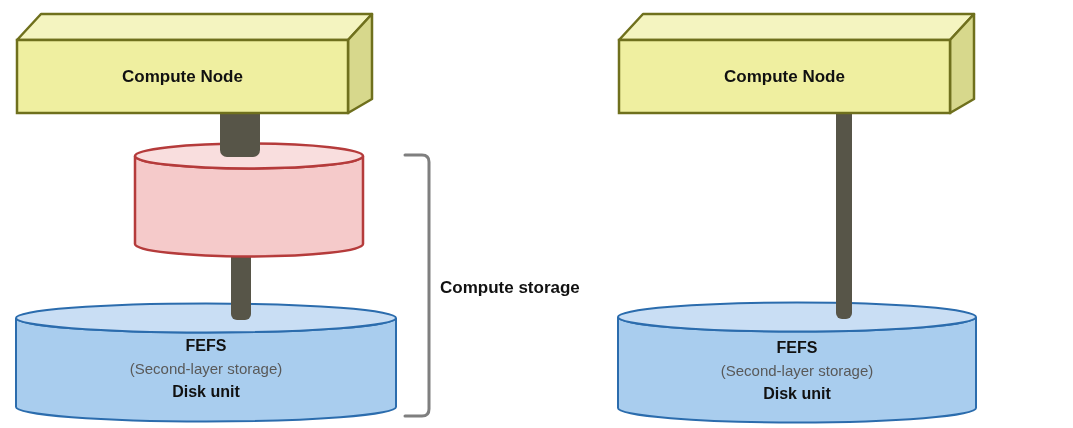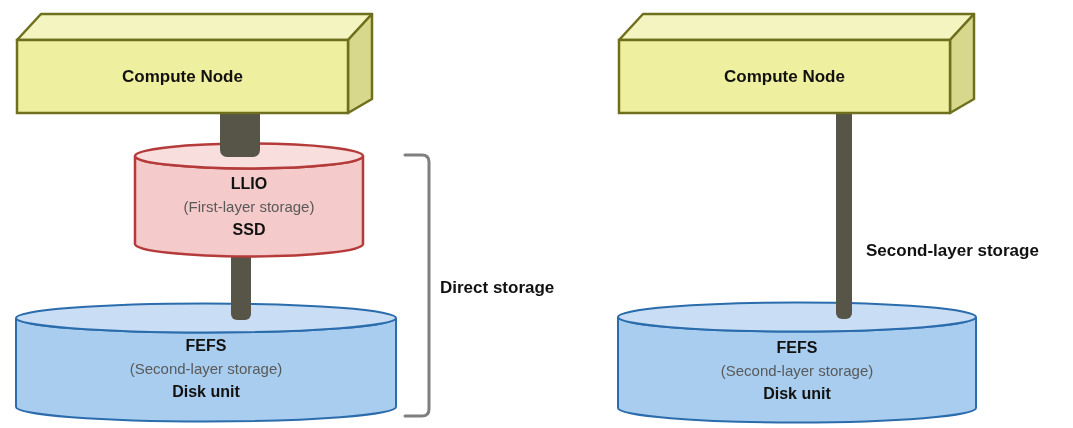--- a/index.html
+++ b/index.html
@@ -70,38 +70,32 @@
       <g>
         <polygon class="box-top" points="619,40 643,14 974,14 950,40"></polygon>
         <polygon class="box-side" points="950,40 974,14 974,99 950,113"></polygon>
         <rect class="box-front" x="619" y="40" width="331" height="73"></rect>
       </g>
     </g>
   </svg>
 
   <div class="overlay node-label" style="left:17px;top:40px;width:331px;height:73px;">Compute Node</div>
 
-  <div class="overlay cyl-text" style="left:135px;top:172px;width:228px;">
-    <div class="title">LLIO</div>
-    <div class="layer">(First-layer storage)</div>
-    <div class="device">SSD</div>
-  </div>
 
   <div class="overlay cyl-text" style="left:16px;top:334px;width:380px;">
     <div class="title">FEFS</div>
     <div class="layer">(Second-layer storage)</div>
     <div class="device">Disk unit</div>
   </div>
 
-  <div class="overlay side-note" style="left:440px;top:276px;">Direct storage</div>
+  <div class="overlay side-note" style="left:440px;top:276px;">Compute storage</div>
 
   <div class="overlay node-label" style="left:619px;top:40px;width:331px;height:73px;">Compute Node</div>
 
   <div class="overlay side-note" style="left:866px;top:239px;">
-    <div>Second-layer storage</div>
   </div>
 
   <div class="overlay cyl-text" style="left:618px;top:336px;width:358px;">
     <div class="title">FEFS</div>
     <div class="layer">(Second-layer storage)</div>
     <div class="device">Disk unit</div>
   </div>
 
 </div>
 

